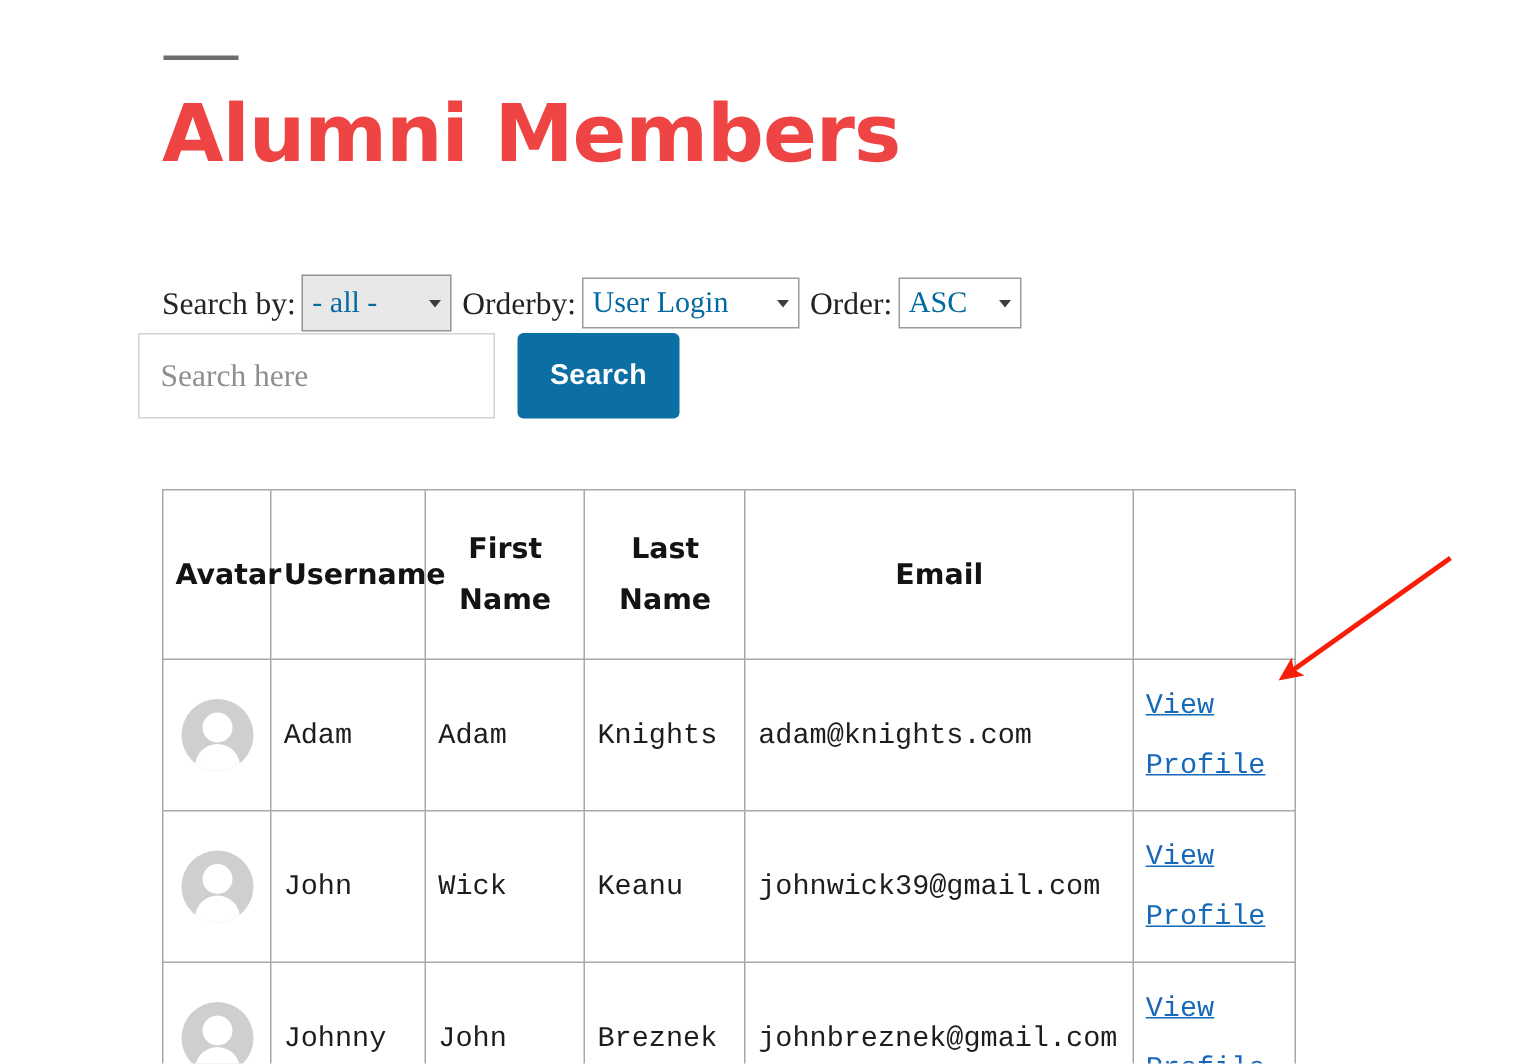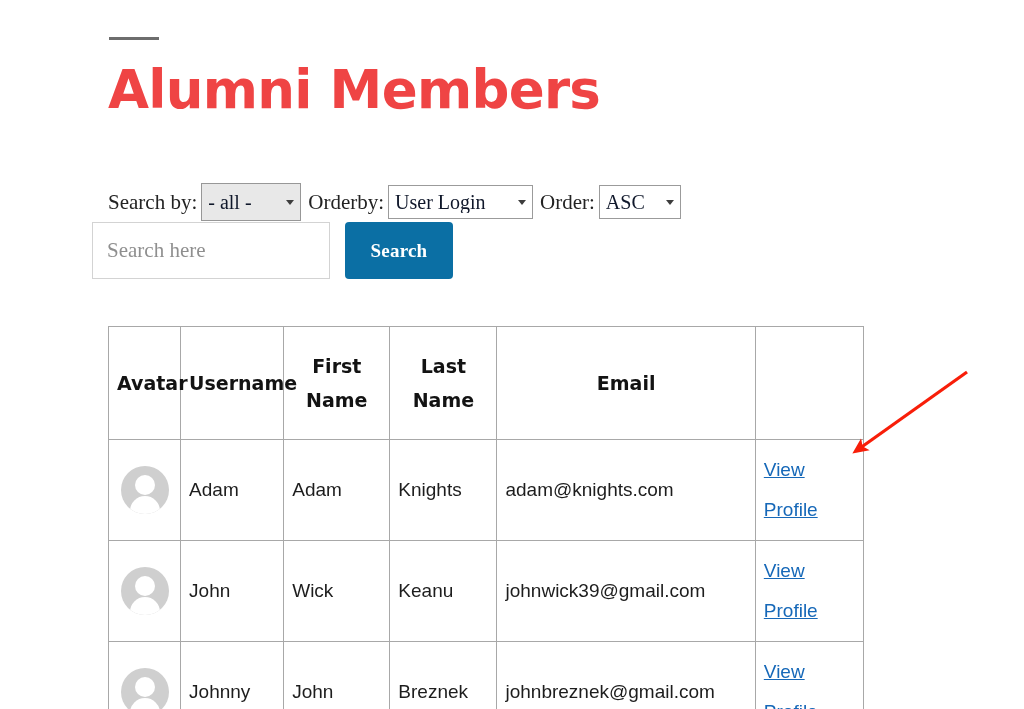--- a/index.html
+++ b/index.html
@@ -62,21 +62,21 @@
     font-size: 21px;
     line-height: 21px;
     color: #232323;
     margin-right: 4px;
   }
   .filter-label.spaced { margin-left: 7px; }
 
   select.sel {
     font-family: "Liberation Serif", serif;
     font-size: 20px;
-    color: #0f172a;
+    color: #0369a1;
     border: 1px solid #9b9b9b;
     background: #ffffff;
     height: 34px;
     padding: 2px 16px 2px 6px;
     box-sizing: border-box;
     border-radius: 0;
     -webkit-appearance: none;
     appearance: none;
   }
   .sel-wrap {
@@ -129,21 +129,21 @@
     opacity: 1;
   }
   .search-btn {
     margin-left: 15px;
     width: 108px;
     height: 57px;
     background: #0b6fa4;
     color: #ffffff;
     border: none;
     border-radius: 4px;
-    font-family: Liberation Serif, serif;
+    font-family: Liberation Sans, sans-serif;
     font-weight: 700;
     font-size: 19px;
     letter-spacing: 0.2px;
     cursor: pointer;
   }
 
   
   .table-wrap {
     position: absolute;
     left: 108px;
@@ -166,21 +166,21 @@
   table.members th {
     font-family: "DejaVu Sans", sans-serif;
     font-weight: 700;
     font-size: 19px;
     line-height: 34px;
     color: #131313;
     text-align: center;
     height: 113px;
   }
   table.members td {
-    font-family: Liberation Sans, sans-serif;
+    font-family: Liberation Mono, monospace;
     font-weight: 400;
     font-size: 19px;
     line-height: 40px;
     color: #1d1d1d;
     height: 101px;
     word-break: break-word;
   }
   col.c-avatar   { width: 72px; }
   col.c-username { width: 103px; }
   col.c-first    { width: 106px; }

